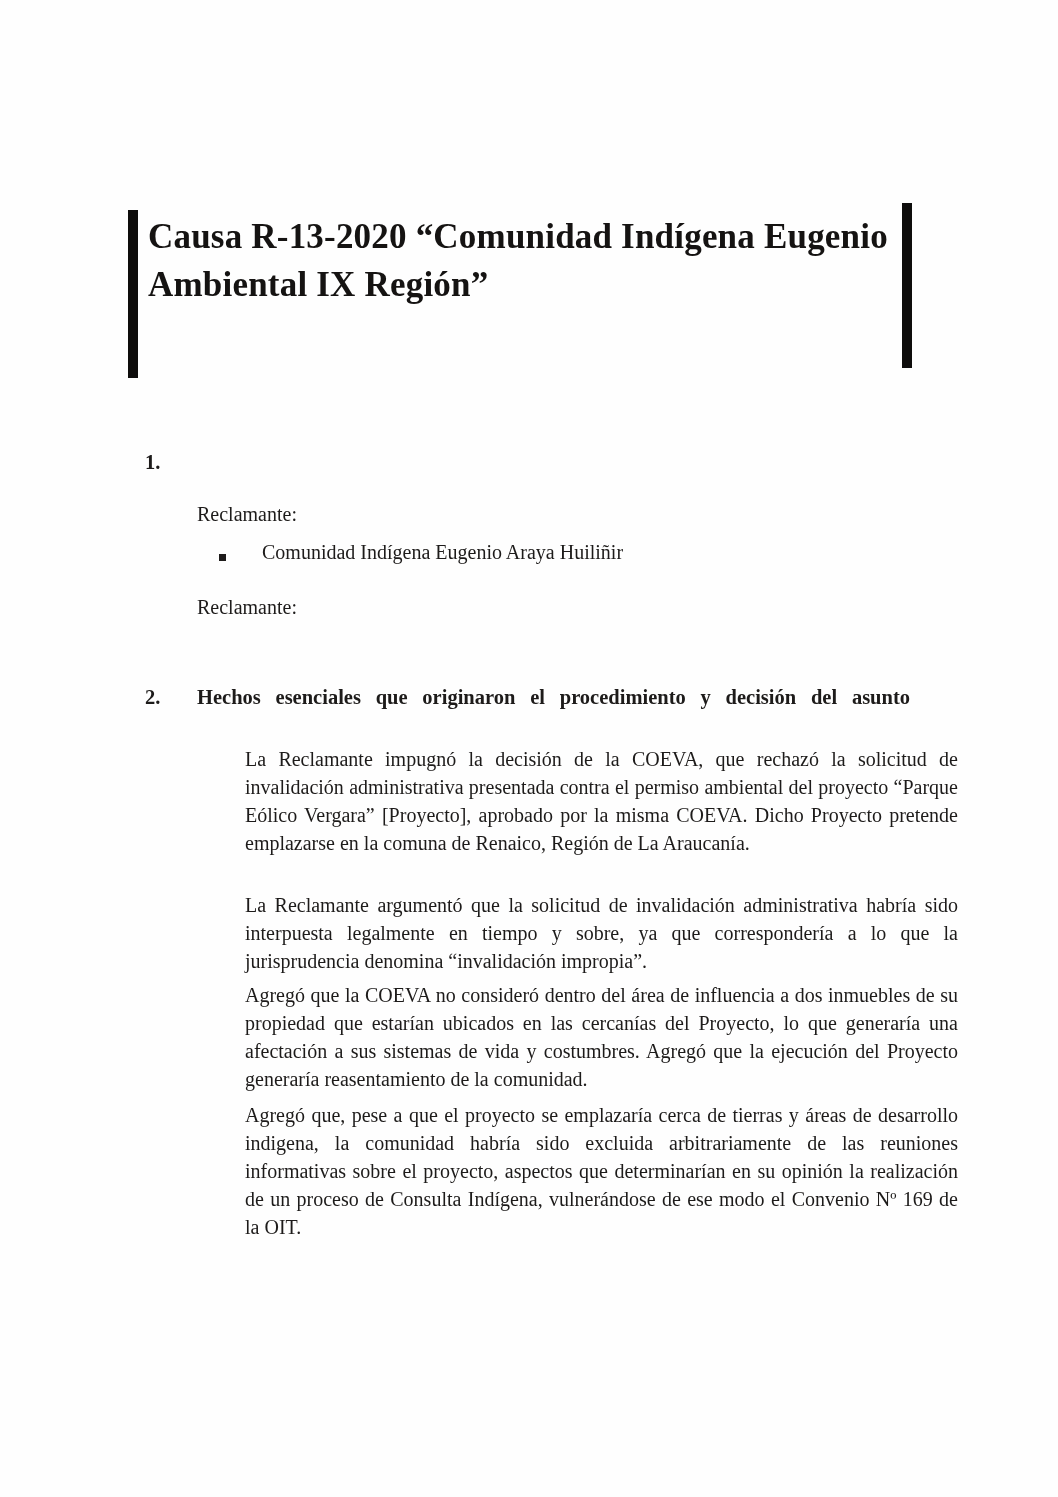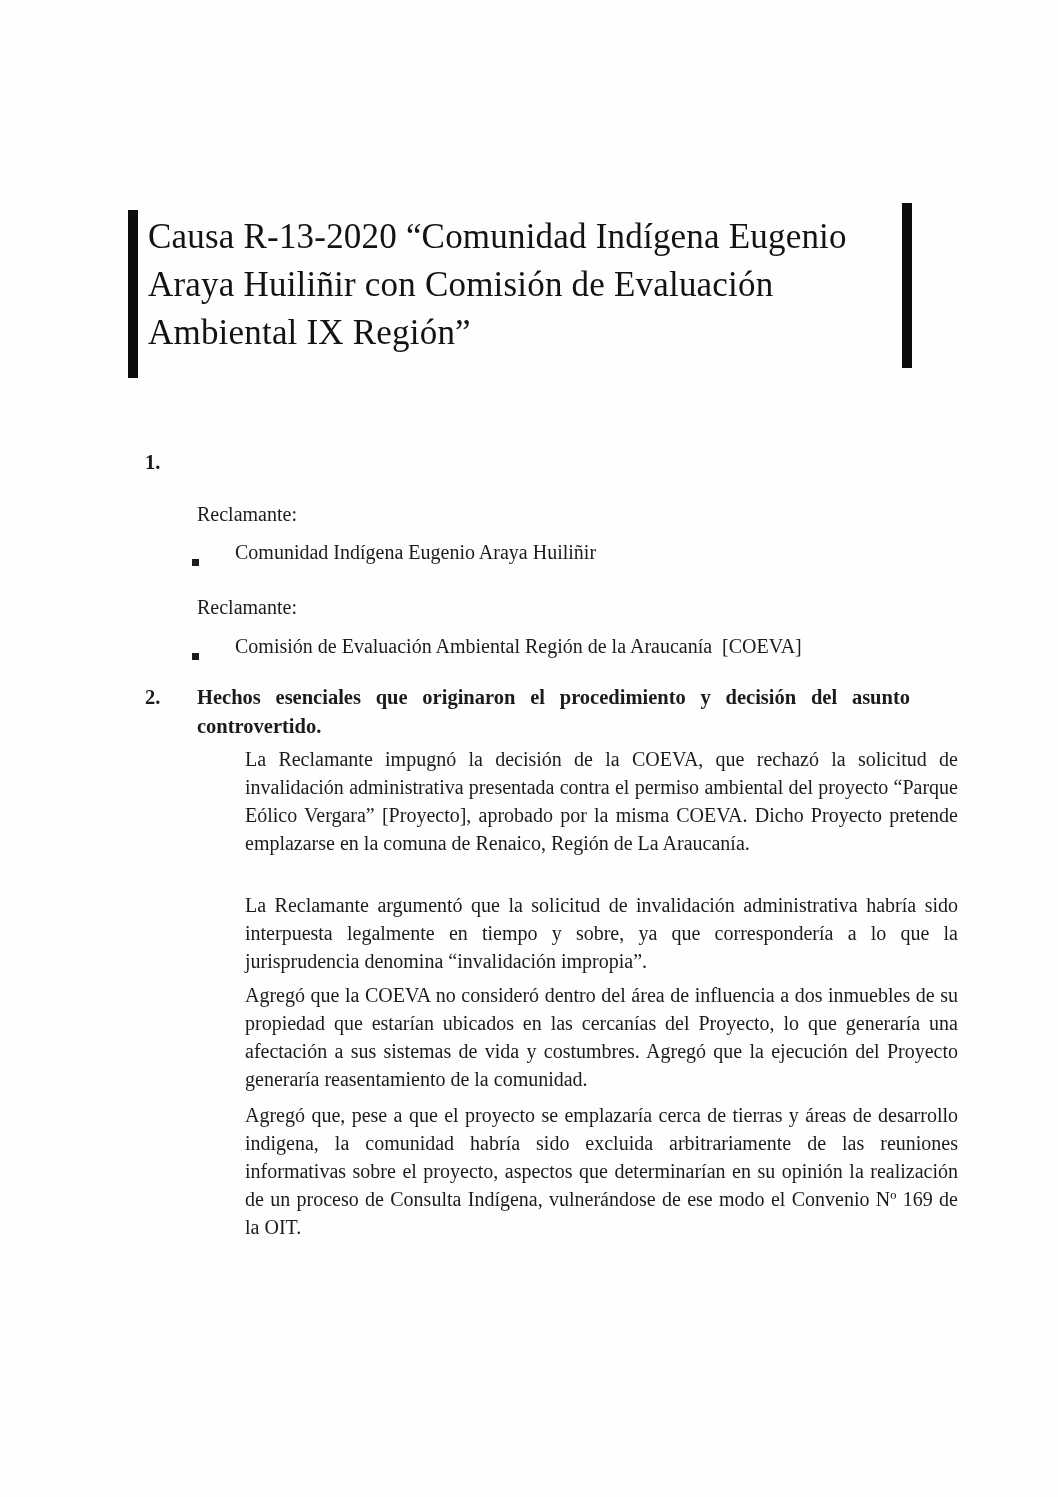--- a/index.html
+++ b/index.html
@@ -26,21 +26,21 @@
   }
   .bar-left  { left: 128px; top: 210px; height: 168px; }
   .bar-right { left: 902px; top: 203px; height: 165px; }
 
   .case-title {
     position: absolute;
     left: 148px;
     top: 213px;
     width: 762px;
     font-size: 35px;
-    font-weight: 400;
+    font-weight: 700;
     line-height: 48px;
     letter-spacing: 0.2px;
     color: #151312;
   }
   .case-title .tline { display: block; white-space: nowrap; }
 
   
   .sec-num {
     position: absolute;
     left: 145px;
@@ -66,24 +66,24 @@
   .party-label {
     position: absolute;
     left: 197px;
     font-size: 20px;
     line-height: 28px;
     text-underline-offset: 5px;
     text-decoration-thickness: 2px;
   }
   .bullet-item {
     position: absolute;
-    left: 186px;
+    left: 213px;
     width: 713px;
     display: flex;
-    align-items: flex-end;
+    align-items: center;
     font-size: 20px;
     line-height: 28px;
   }
   .sq {
     flex: none;
     width: 7px;
     height: 7px;
     background: #1d1b1a;
     margin: 10px 36px 0 6px;
   }
@@ -103,44 +103,38 @@
 </head>
 <body>
 
 <div class="page">
 
   <div class="bar bar-left"></div>
   <div class="bar bar-right"></div>
 
   <h1 class="case-title">
     <span class="tline">Causa R-13-2020 “Comunidad Indígena Eugenio</span>
-    <span class="tline">Araya Huiliñir con Comisión de Evaluación</span>
     <span class="tline">Ambiental IX Región”</span>
   </h1>
 
   <div class="sec-num" style="top:448px">1.</div>
 
   <div class="party-label" style="top:500px">Reclamante:</div>
 
   <div class="bullet-item" style="top:538px">
     <span class="sq"></span>
     <span>Comunidad Indígena Eugenio Araya Huiliñir</span>
   </div>
 
   <div class="party-label" style="top:593px">Reclamante:</div>
 
-  <div class="bullet-item" style="top:632px">
-    <span class="sq"></span>
-    <span>Comisión de Evaluación Ambiental Región de la Araucanía &nbsp;[COEVA]</span>
-  </div>
 
   <div class="sec-num" style="top:683px">2.</div>
   <div class="sec-heading" style="top:683px">
     <div class="justify-force">Hechos esenciales que originaron el procedimiento y decisión del asunto</div>
-    <div>controvertido.</div>
   </div>
 
   <div class="para" style="top:745px">La Reclamante impugnó la decisión de la COEVA, que rechazó la solicitud de invalidación administrativa presentada contra el permiso ambiental del proyecto “Parque Eólico Vergara” [Proyecto], aprobado por la misma COEVA. Dicho Proyecto pretende emplazarse en la comuna de Renaico, Región de La Araucanía.</div>
   <div class="para" style="top:891px">La Reclamante argumentó que la solicitud de invalidación administrativa habría sido interpuesta legalmente en tiempo y sobre, ya que correspondería a lo que la jurisprudencia denomina “invalidación impropia”.</div>
   <div class="para" style="top:981px">Agregó que la COEVA no consideró dentro del área de influencia a dos inmuebles de su propiedad que estarían ubicados en las cercanías del Proyecto, lo que generaría una afectación a sus sistemas de vida y costumbres. Agregó que la ejecución del Proyecto generaría reasentamiento de la comunidad.</div>
   <div class="para" style="top:1101px">Agregó que, pese a que el proyecto se emplazaría cerca de tierras y áreas de desarrollo indigena, la comunidad habría sido excluida arbitrariamente de las reuniones informativas sobre el proyecto, aspectos que determinarían en su opinión la realización de un proceso de Consulta Indígena, vulnerándose de ese modo el Convenio Nº 169 de la OIT.</div>
 
 </div>
 
 </body></html>

